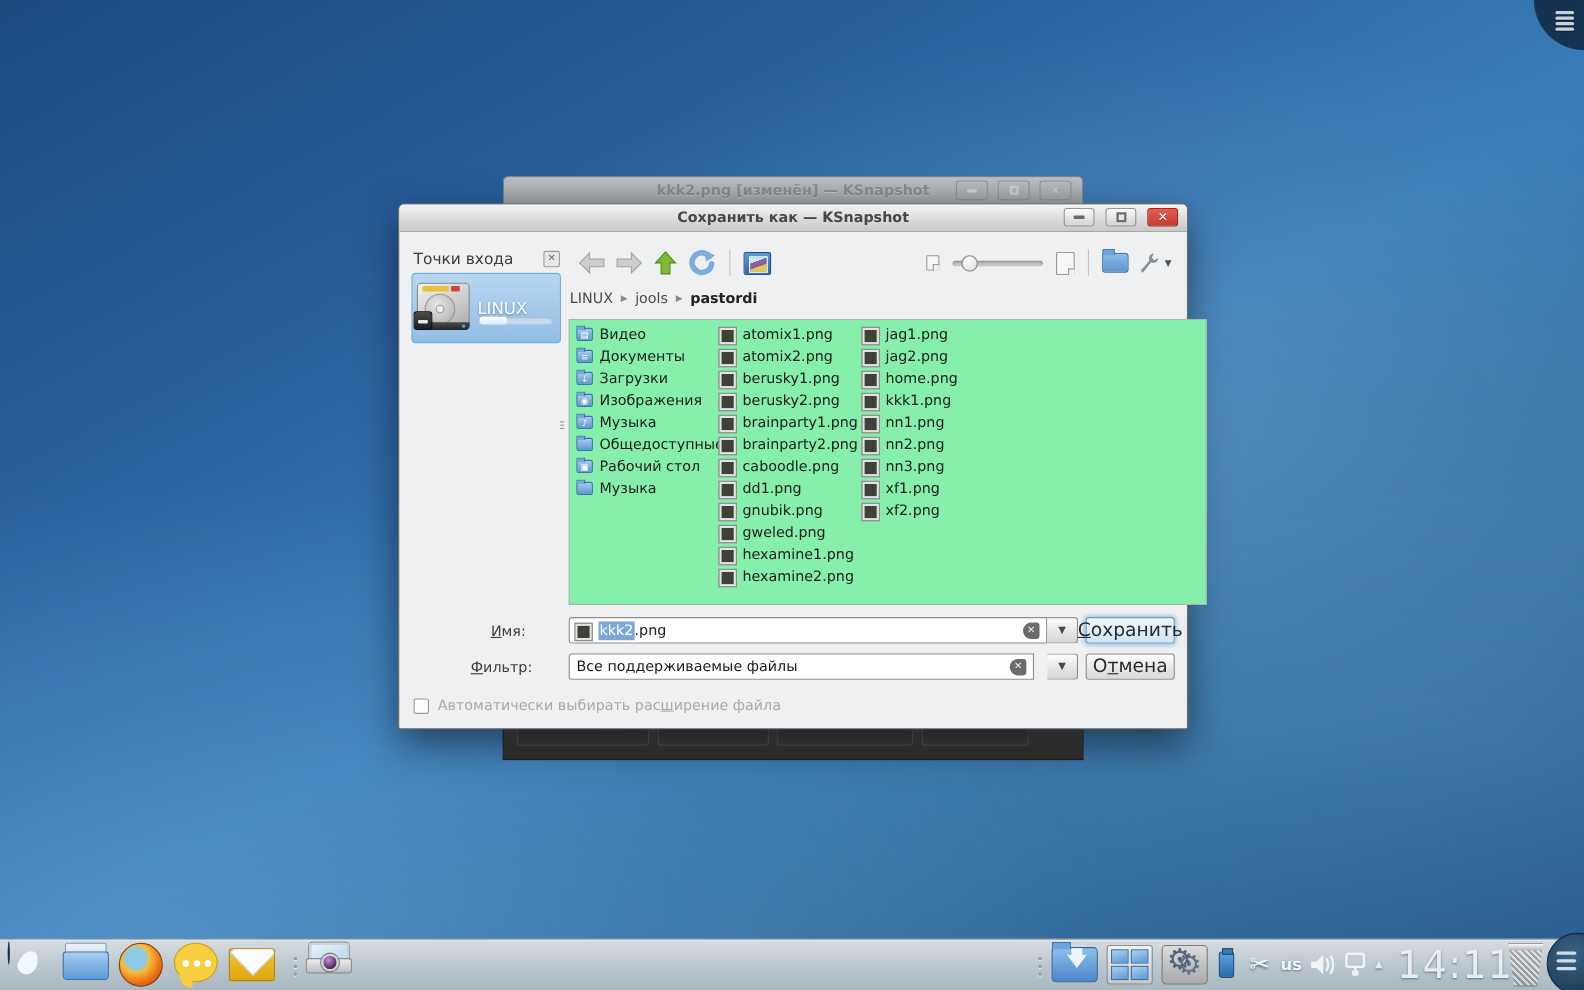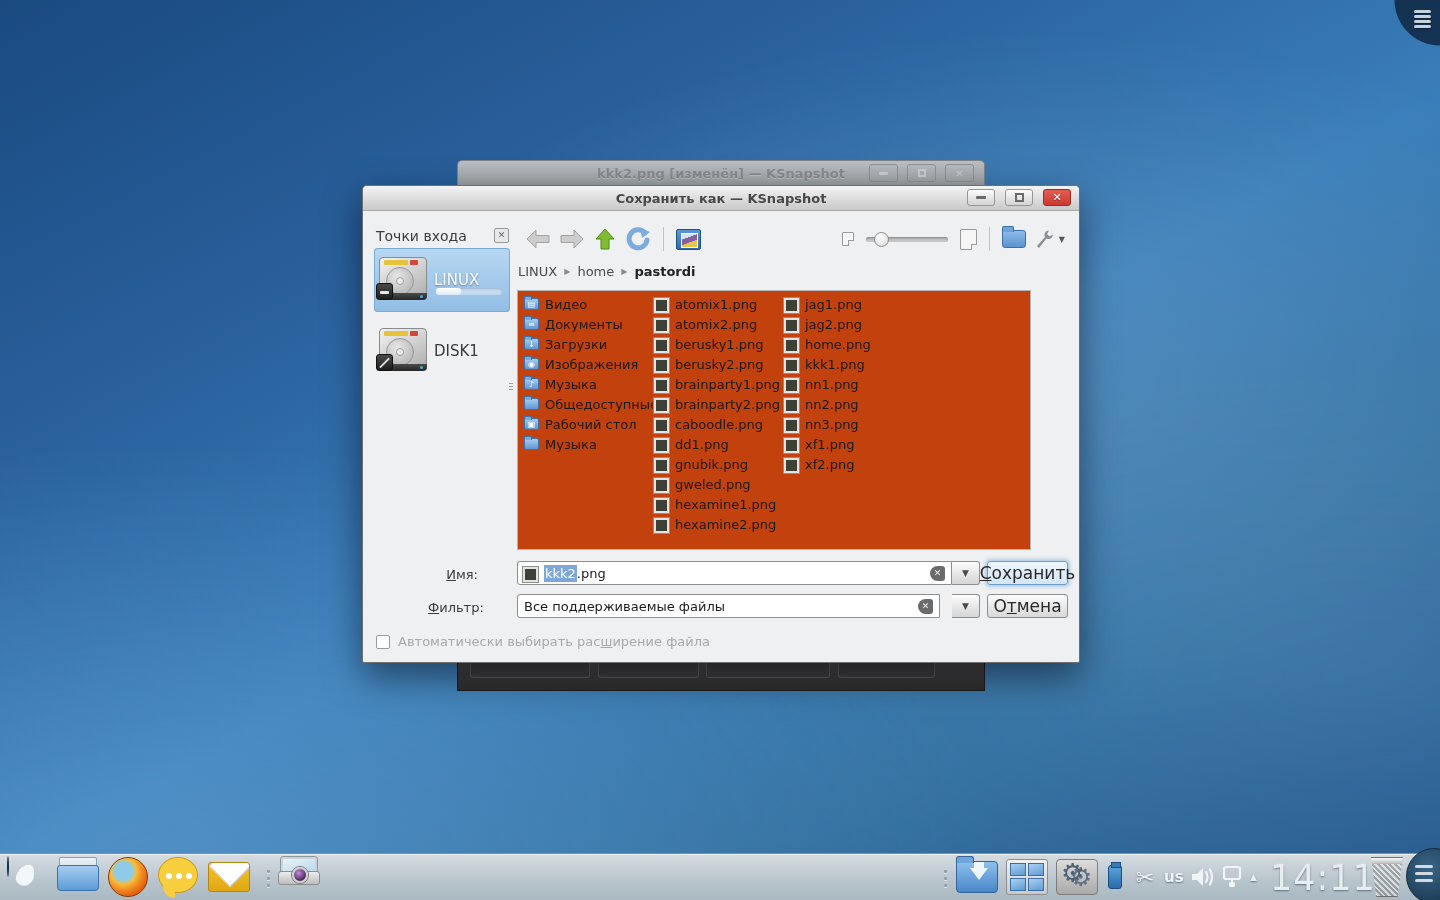--- a/index.html
+++ b/index.html
@@ -109,21 +109,21 @@
     border:1px solid #24527f; position:relative; }
   .preview-ico::after { content:""; position:absolute; left:4px; top:3px; width:15px; height:13px;
     background:linear-gradient(160deg,#cfe4f4 30%,#8a5fa0 31% 60%, #e8c44a 61%); border:1px solid #fff; }
 
   
   #breadcrumb { left:155px; top:76px; height:18px; display:flex; align-items:center; gap:7px; font-size:13px; color:#4a4a4a; }
   #breadcrumb .sep { font-size:8px; color:#8a8a8a; }
   #breadcrumb .current { font-weight:bold; color:#222; }
 
   
-  #filepanel { left:154px; top:104px; width:514px; height:260px; background:#c2410c;
+  #filepanel { left:154px; top:104px; width:580px; height:260px; background:#86efac;
     border:1px solid #b2b2b2; display:flex; }
   .fcol { padding:3px 0 0 6px; }
   .fcol.c1 { width:131px; } .fcol.c2 { width:130px; } .fcol.c3 { width:130px; }
   .fitem { display:flex; align-items:center; height:20px; white-space:nowrap; }
   .fitem .lbl { font-size:13px; color:#1b1b1b; margin-left:6px; }
   .dir-ico { position:relative; width:15px; height:12px; border-radius:2px; flex:none;
     background:linear-gradient(#a9cdee,#5e96d2); border:1px solid #3c73ad;
     color:#fff; font-size:8px; line-height:11px; text-align:center; }
   .dir-ico::before { content:""; position:absolute; left:-1px; top:-3px; width:6px; height:3px;
     background:#79aadc; border:1px solid #3c73ad; border-bottom:none; border-radius:1px 1px 0 0; }
@@ -284,34 +284,20 @@
             <span class="hole"></span>
             <span class="base"></span>
             <span class="led"></span>
             <span class="emblem em-plug"></span>
           </span>
           <span class="label">LINUX</span>
           <span class="meter">
             <i></i>
           </span>
         </div>
-        <div class="place">
-          <span class="hdd">
-            <span class="case"></span>
-            <span class="sticker"></span>
-            <span class="sticker2"></span>
-            <span class="platter"></span>
-            <span class="hole"></span>
-            <span class="base"></span>
-            <span class="led"></span>
-            <span class="emblem em-diag"></span>
-          </span>
-          <span class="label">DISK1</span>
-
-        </div>
       </div>
     <div class="abs" id="splitter">
         <i></i>
         <i></i>
         <i></i>
       </div>
 
     <div class="abs" id="toolbar">
       <span class="tb-btn">
         <svg width="26" height="22" viewBox="0 0 26 22">
@@ -358,21 +344,21 @@
         <svg width="24" height="24" viewBox="0 0 24 24">
             <path d="M3 19 L11 10 C9.5 7 11.5 3.5 15 3.5 L13 7 L15.5 9.5 L19 7.5 C19 11 15.5 13 12.5 11.5 L5 21 Z" fill="#8a8f94"></path>
           </svg>
         <span style="font-size:8px;color:#555;margin-left:1px">▼</span>
       </span>
     </div>
 
     <div class="abs" id="breadcrumb">
       <span>LINUX</span>
       <span class="sep">▶</span>
-      <span>home</span>
+      <span>jools</span>
       <span class="sep">▶</span>
       <span class="current">pastordi</span>
     </div>
 
     <div class="abs" id="filepanel">
       <div class="fcol c1">
         <div>
 
         <div class="fitem">
               <span class="dir-ico ic-video"></span>

